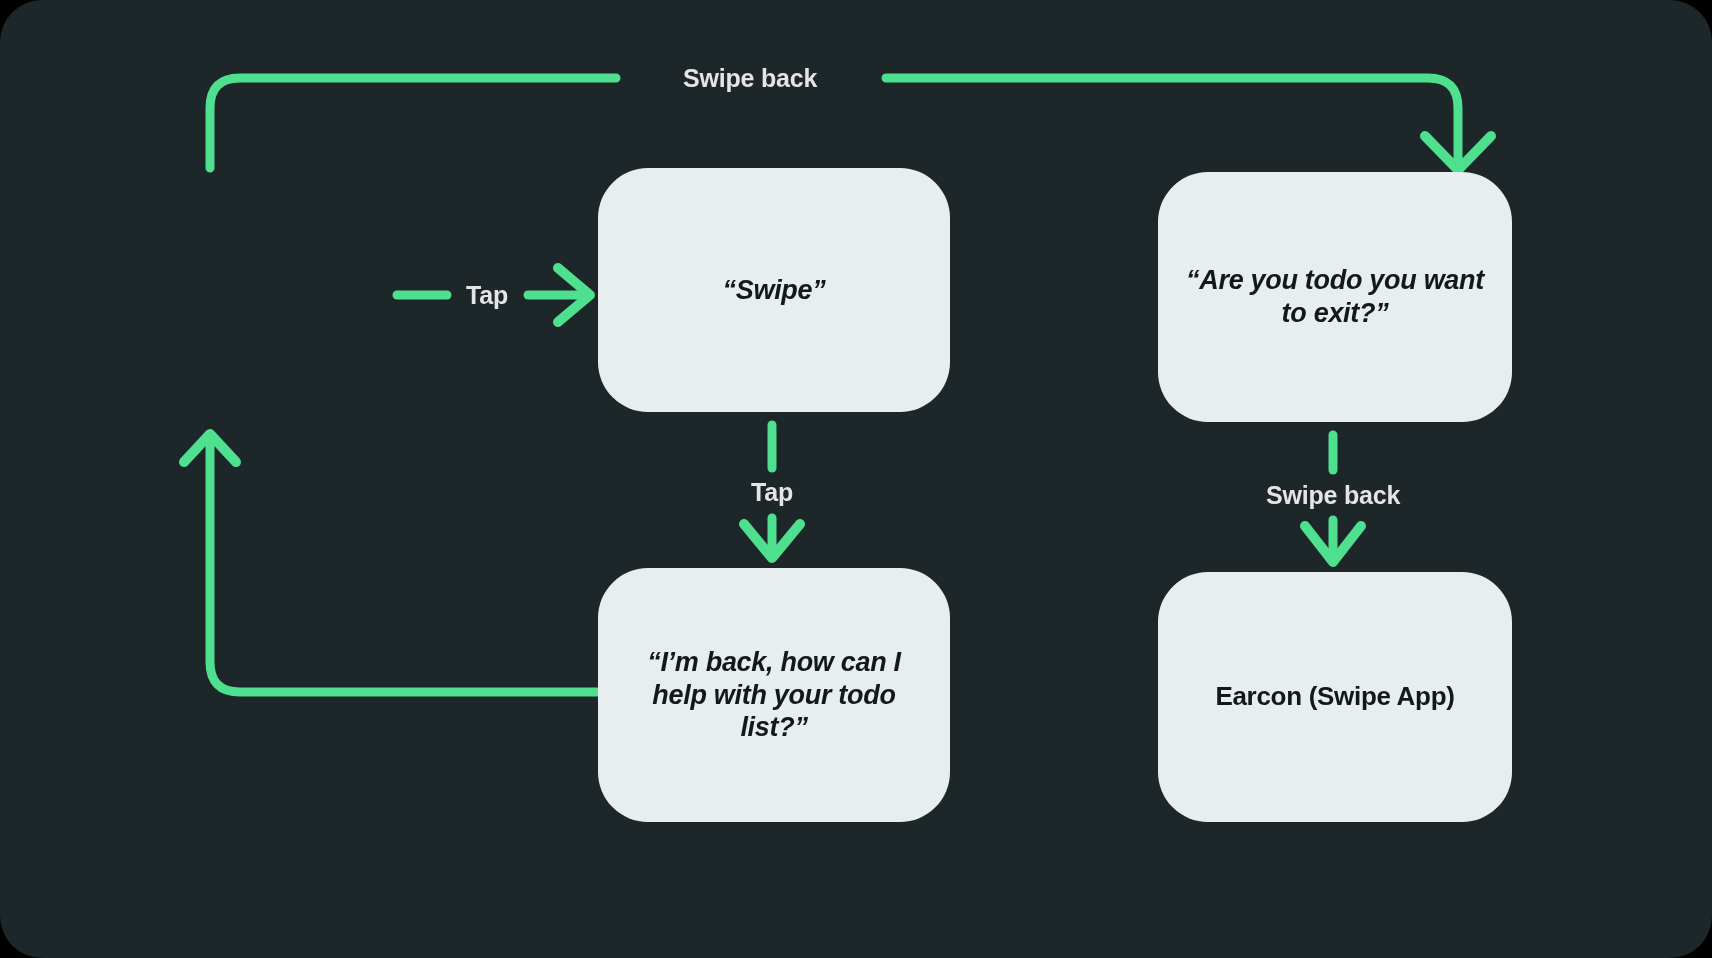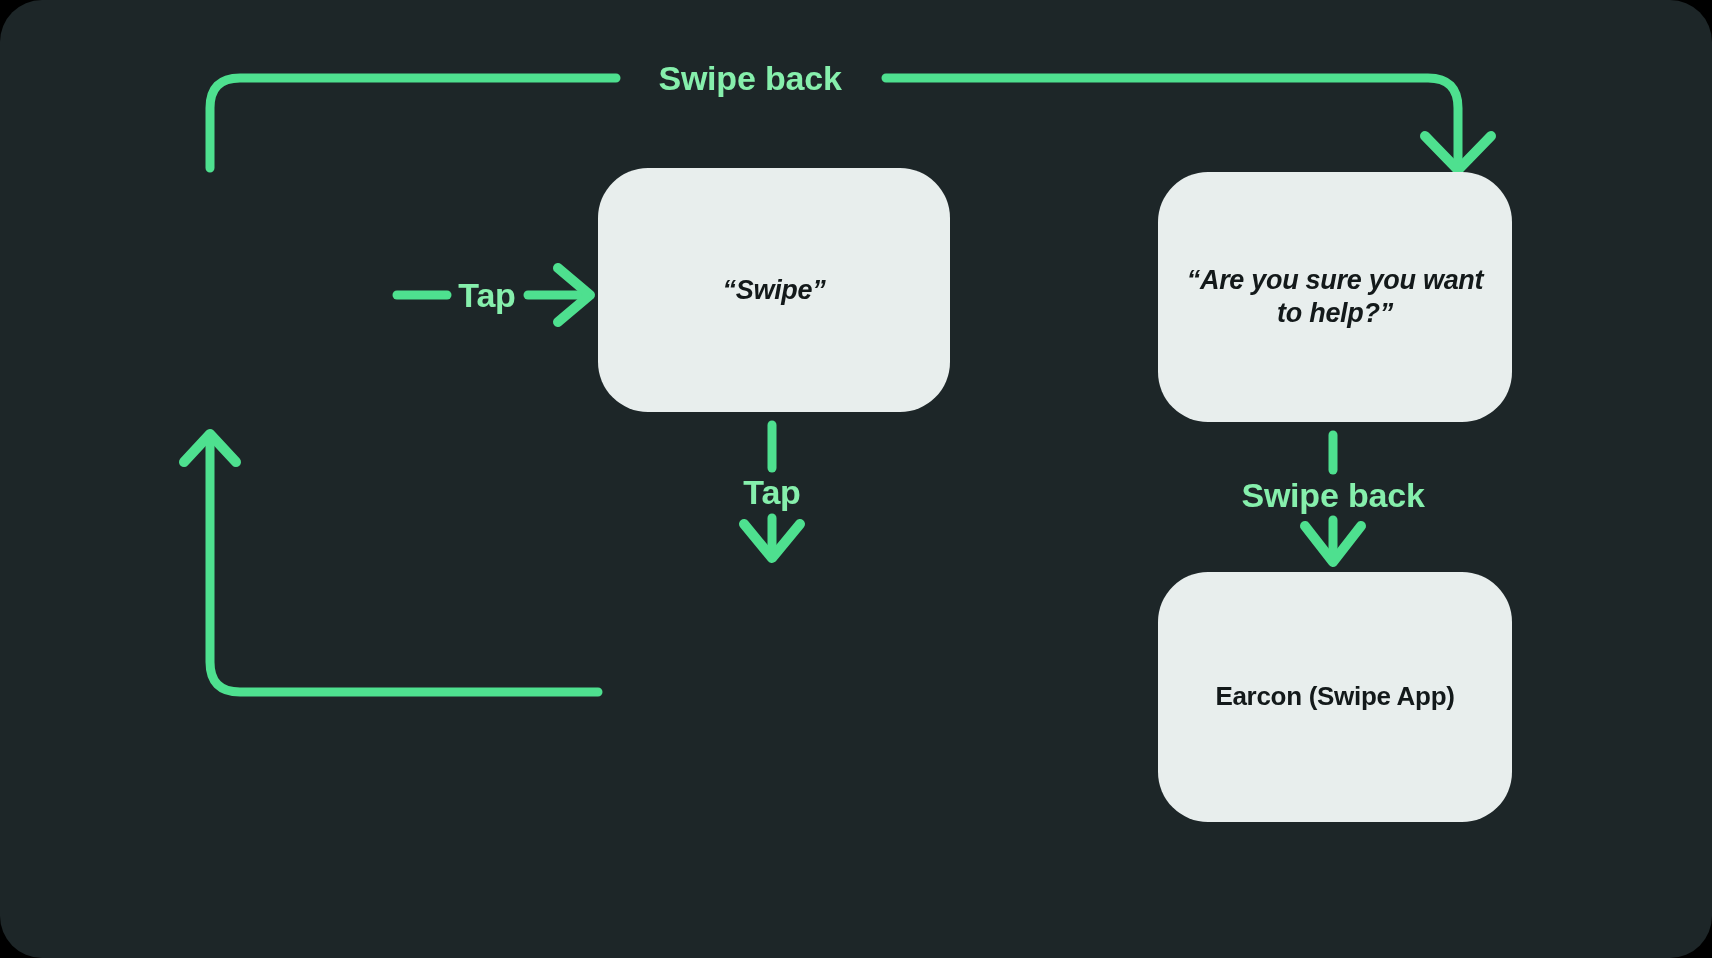--- a/index.html
+++ b/index.html
@@ -67,23 +67,23 @@
   #card-paused    { left: 598px;  top: 168px; width: 352px; height: 244px; }
   #card-confirm   { left: 1158px; top: 172px; width: 354px; height: 250px; }
   #card-back      { left: 598px;  top: 568px; width: 352px; height: 254px; }
   #card-earcon    { left: 1158px; top: 572px; width: 354px; height: 250px; }
 
   
   .edge-label {
     position: absolute;
     font-family: "Liberation Sans", sans-serif;
     font-weight: bold;
-    font-size: 34px;
+    font-size: 25px;
     letter-spacing: -0.2px;
-    color: #86efac;
+    color: #e5e5e5;
     white-space: nowrap;
     transform: translate(-50%, -50%);
     text-align: center;
   }
   #label-swipe-top    { left: 750px;  top: 78px;  }
   #label-tap-right    { left: 487px;  top: 295px; }
   #label-tap-down     { left: 772px;  top: 492px; }
   #label-swipe-right  { left: 1333px; top: 495px; }
 </style>
 </head>
@@ -122,21 +122,24 @@
   <div class="edge-label" id="label-tap-down">Tap</div>
 
   <div class="edge-label" id="label-swipe-right">Swipe back</div>
 
 
   <div class="card" id="card-paused">
     <div class="card-text">“Swipe”</div>
   </div>
 
   <div class="card" id="card-confirm">
-    <div class="card-text">“Are you sure you want to help?”</div>
+    <div class="card-text">“Are you todo you want to exit?”</div>
   </div>
 
+  <div class="card" id="card-back">
+    <div class="card-text">“I’m back, how can I help with your todo list?”</div>
+  </div>
 
   <div class="card" id="card-earcon">
     <div class="card-text upright">Earcon (Swipe App)</div>
   </div>
 
 </div>
 
 </body></html>

